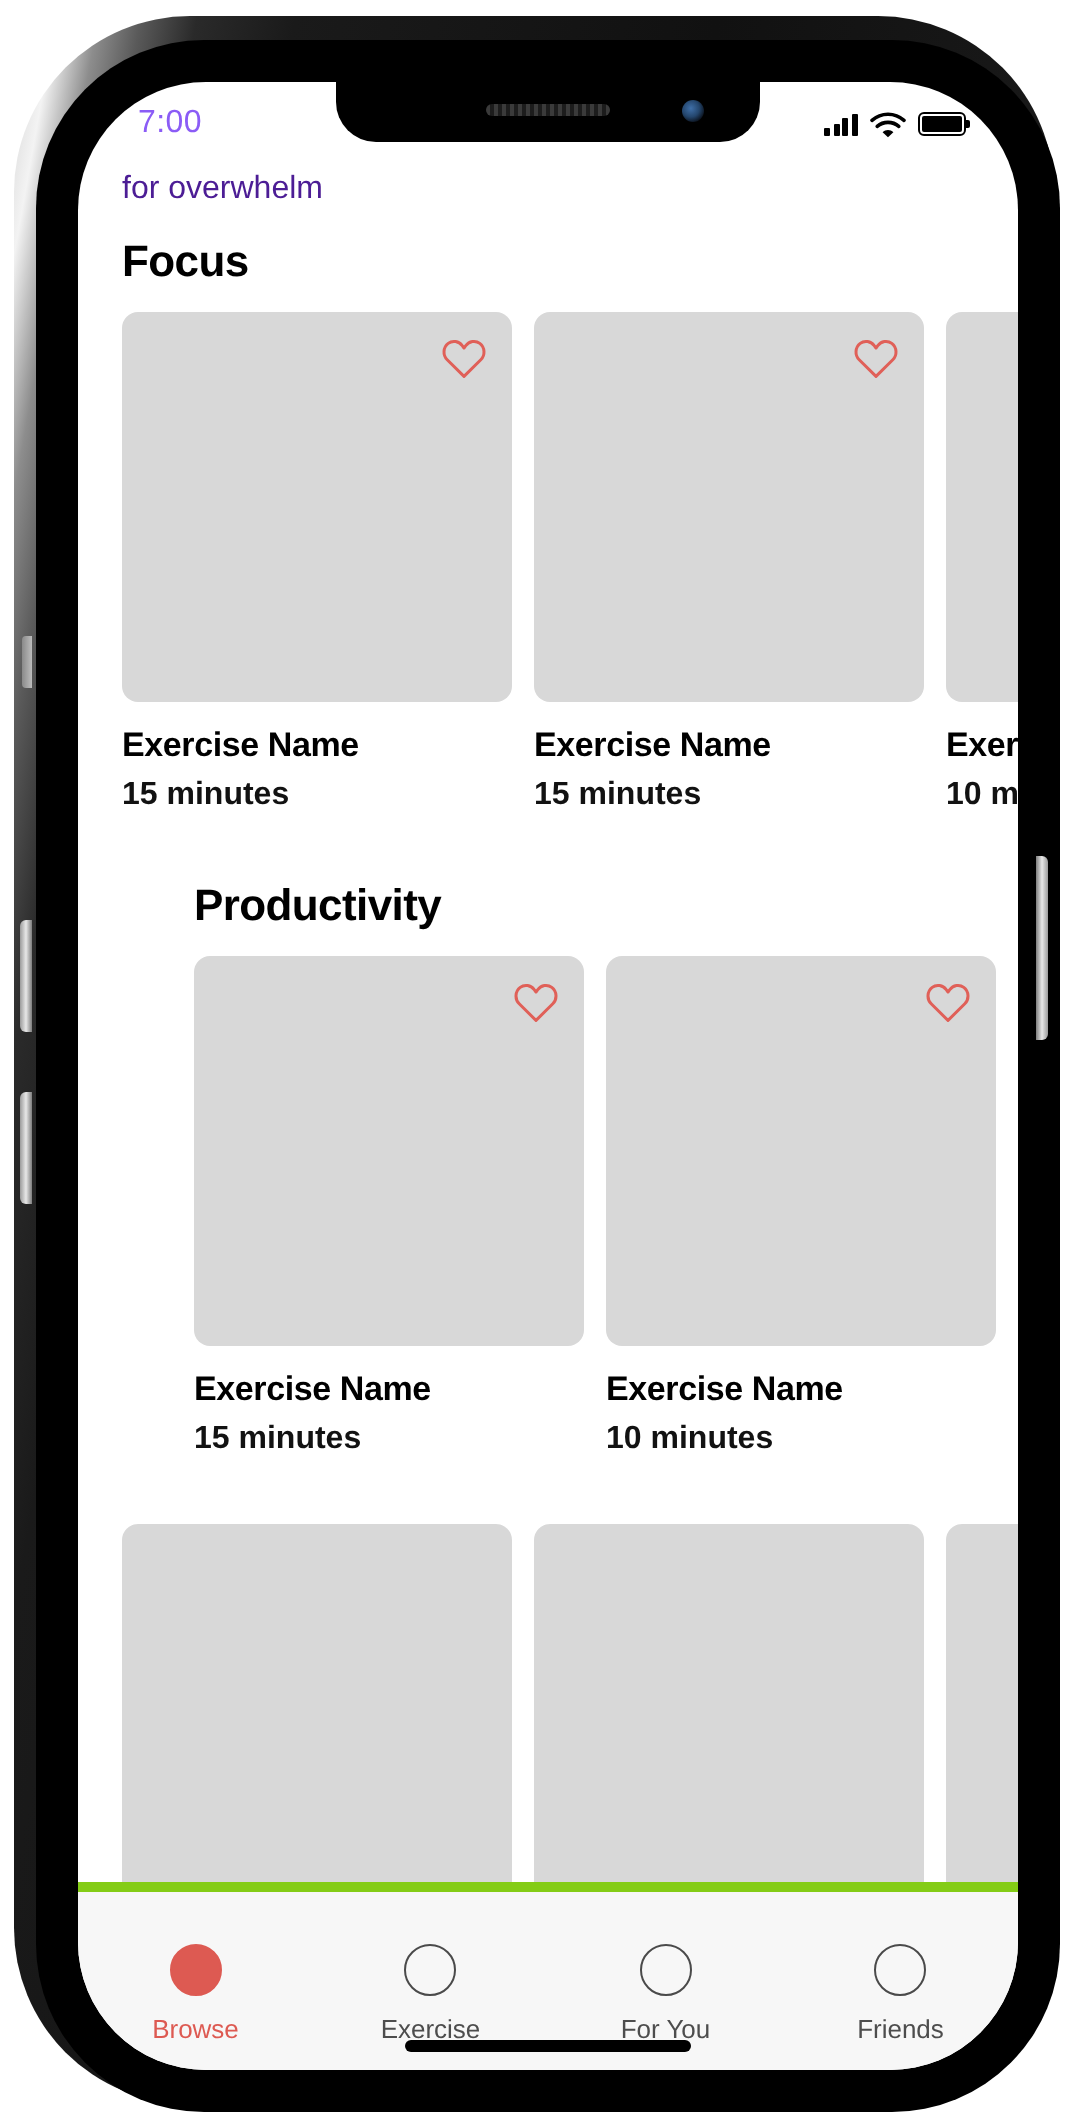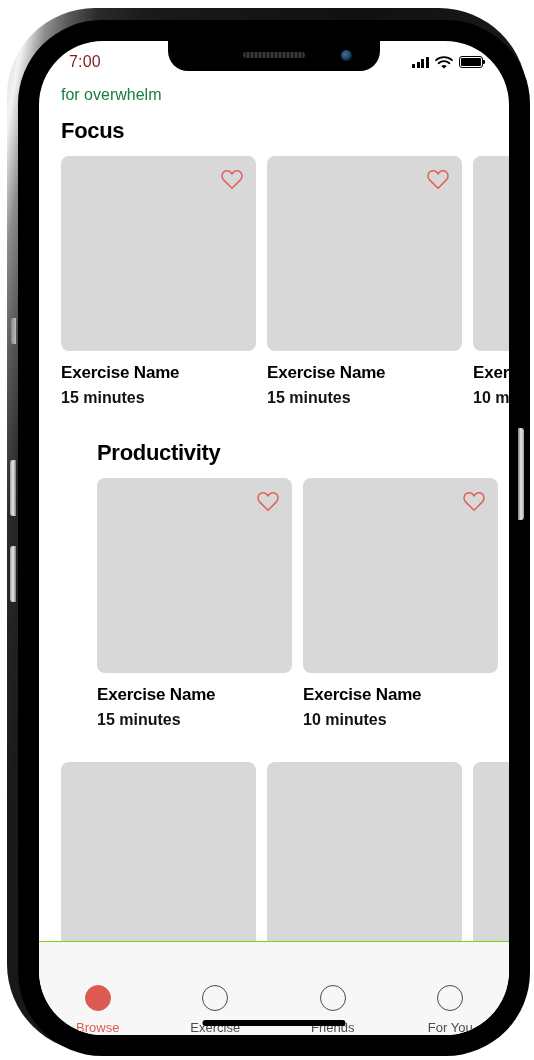--- a/index.html
+++ b/index.html
@@ -60,21 +60,21 @@
     width:11px; height:11px; border-radius:50%;
     background:radial-gradient(circle at 40% 38%, #3f6fa8 0%, #24466d 45%, #0c1420 75%);
   }
 
   
   #statusbar{
     position:absolute; top:0; left:0; width:100%; height:36px;
     display:flex; align-items:center; justify-content:space-between;
     padding:6px 26px 0 30px; z-index:35;
   }
-  #clock{ font-size:16px; font-weight:400; color:#7f1d1d; letter-spacing:.2px; }
+  #clock{ font-size:16px; font-weight:400; color:#8b5cf6; letter-spacing:.2px; }
   #status-right{ display:flex; align-items:center; gap:6px; }
   .bars{ display:flex; align-items:flex-end; gap:1.6px; height:11px; }
   .bars i{ display:block; width:3px; background:#000; border-radius:.5px; }
   .bars i:nth-child(1){ height:4px; }
   .bars i:nth-child(2){ height:6px; }
   .bars i:nth-child(3){ height:8.5px; }
   .bars i:nth-child(4){ height:11px; }
   .batt{
     width:24px; height:12px; border:1.4px solid #000; border-radius:3px;
     padding:1.4px; position:relative;
@@ -89,42 +89,42 @@
     overflow:hidden;
   }
   #pad{ padding:0 0 0 22px; }
 
   #titlerow{
     display:flex; align-items:center; justify-content:space-between;
     padding:44px 26px 0 0;
   }
   #titleleft{ display:flex; align-items:center; gap:11px; }
   #apptitle{ font-size:35px; font-weight:700; letter-spacing:-.9px; color:#000; line-height:1; }
-  #subtitle{ font-size:16px; color:#15803d; margin-top:9px; }
+  #subtitle{ font-size:16px; color:#4c1d95; margin-top:9px; }
 
   .sec-title{ font-size:22px; font-weight:700; color:#000; letter-spacing:-.3px; }
   #sec-focus{ margin-top:14px; }
   #sec-prod{ margin-top:33px;padding-left:36px; }
   #sec-res{ margin-top:33px; }
 
   .rail{ display:flex; gap:11px; margin-top:12px; }
   .card{ width:195px; flex:0 0 195px; }
   .thumb{
     width:195px; height:195px; border-radius:8px;
     background:#d8d8d8; position:relative;
   }
   .heart{ position:absolute; right:12px; top:12px; }
   .ex-name{ font-size:17px; font-weight:700; color:#000; margin-top:12px; letter-spacing:-.2px; }
   .ex-dur{ font-size:16px; color:#121212; margin-top:6px;font-weight:bold; }
 
   
   #tabbar{
     position:absolute; left:0; right:0; bottom:0; height:94px;
-    background:#f7f7f7; border-top:1px solid #84cc16;
-    display:flex; align-items:flex-end; padding-top:12px; z-index:30;
+    background:#f7f7f7; border-top:5px solid #84cc16;
+    display:flex; align-items:center; padding-top:12px; z-index:30;
   }
   .tab{ flex:1; display:flex; flex-direction:column; align-items:center; gap:9px; }
   .dot{ width:26px; height:26px; border-radius:50%; border:1.6px solid #4a4a4a; }
   .tab.active .dot{ background:#dd5a52; border-color:#dd5a52; }
   .tab-label{ font-size:13px; color:#4d4d4d; }
   .tab.active .tab-label{ color:#dd5a52; }
 
   #home-indicator{
     position:absolute; left:50%; transform:translateX(-50%); bottom:9px;
     width:143px; height:6px; border-radius:3px; background:#000; z-index:36;
@@ -259,23 +259,23 @@
       <div class="tab active">
         <span class="dot"></span>
         <span class="tab-label">Browse</span>
       </div>
       <div class="tab">
         <span class="dot"></span>
         <span class="tab-label">Exercise</span>
       </div>
       <div class="tab">
         <span class="dot"></span>
+        <span class="tab-label">For You</span>
+      </div>
+      <div class="tab">
+        <span class="dot"></span>
         <span class="tab-label">Friends</span>
-      </div>
-      <div class="tab">
-        <span class="dot"></span>
-        <span class="tab-label">For You</span>
       </div>
     </div>
 
     <div id="home-indicator"></div>
   </div>
 </div>
 
 </body></html>

